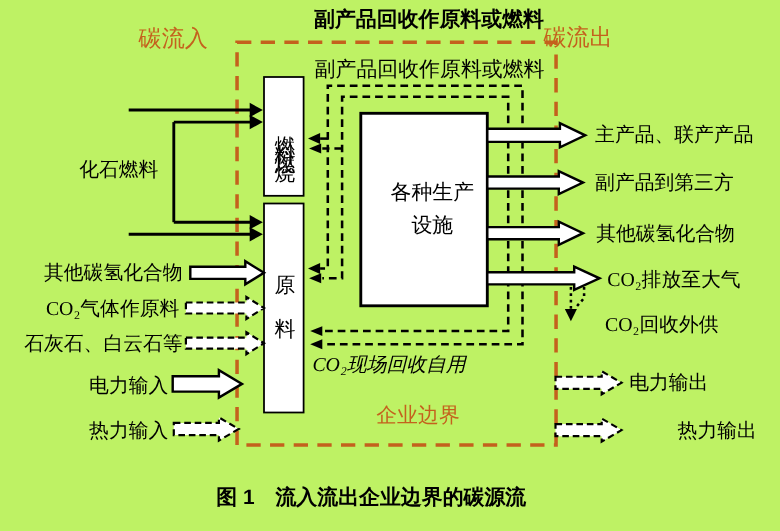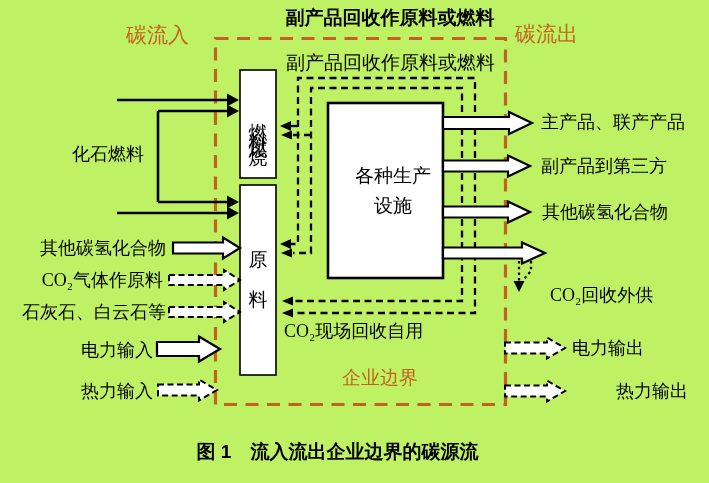--- a/index.html
+++ b/index.html
@@ -14,21 +14,21 @@
   .orange{color:#C4611D;}
   .flow-side{position:absolute;font-size:21px;white-space:nowrap;}
   .boxtext-v{position:absolute;display:grid;place-items:center;
              writing-mode:vertical-rl;font-size:19px;}
   .boxtext-c{position:absolute;display:grid;place-items:center;text-align:center;
              white-space:pre-line;font-size:19px;line-height:1.55;}
   .caption{position:absolute;left:0;top:439px;width:675px;text-align:center;
            font-family:"Liberation Sans","DejaVu Sans",sans-serif;font-weight:700;font-size:19px;}
   .boundary-label{position:absolute;left:300px;top:365px;width:160px;text-align:center;
                   font-size:19px;}
-  .selfuse-label{position:absolute;left:284px;top:319px;font-size:18px;white-space:nowrap;}
+  .selfuse-label{position:absolute;left:284px;top:319px;font-size:18px;white-space:nowrap;font-style:italic;}
 </style>
 </head>
 <body>
 
 <div id="page">
 
   <svg id="diagram-svg" viewBox="0 0 709 483">
 
     <rect x="215.5" y="38.5" width="290" height="366" fill="none" stroke="#C4611D" stroke-width="3.2" stroke-dasharray="13 8.5"></rect>
 
@@ -86,38 +86,39 @@
       <path d="M169,275 L224,275 L224,270 L240,280 L224,290 L224,285 L169,285 Z"></path>
       <path d="M169,307 L224,307 L224,302 L240,312 L224,322 L224,317 L169,317 Z"></path>
       <path d="M158,384.5 L199,384.5 L199,379.5 L217,390 L199,400.5 L199,395.5 L158,395.5 Z"></path>
       <path d="M505,342.5 L547,342.5 L547,337.5 L565,348 L547,358.5 L547,353.5 L505,353.5 Z"></path>
       <path d="M505,385.5 L547,385.5 L547,380.5 L565,391 L547,401.5 L547,396.5 L505,396.5 Z"></path>
     </g>
   </svg>
 
   <div class="title-top">副产品回收作原料或燃料</div>
   <div class="flow-side orange" style="left:126px;top:21px;">碳流入</div>
-  <div class="flow-side orange" style="left:515px;top:20px;">碳流出</div>
+  <div class="flow-side orange" style="left:494px;top:20px;">碳流出</div>
   <div class="loop-label">副产品回收作原料或燃料</div>
 
   <div class="boxtext-v" style="left:240px;top:73px;width:36px;height:102px;letter-spacing:8px;">燃料燃烧</div>
   <div class="boxtext-v" style="left:240px;top:185px;width:36px;height:178px;letter-spacing:38px;">原料</div>
   <div class="boxtext-c" style="left:328px;top:103px;width:130px;height:175px;">各种生产
 设施</div>
 
   <div class="lbl lbl-r" style="right:565px;top:144px;">化石燃料</div>
   <div class="lbl lbl-r" style="right:543px;top:238px;">其他碳氢化合物</div>
   <div class="lbl lbl-r" style="right:546px;top:270px;">CO₂气体作原料</div>
   <div class="lbl lbl-r" style="right:543px;top:302px;">石灰石、白云石等</div>
   <div class="lbl lbl-r" style="right:556px;top:340px;">电力输入</div>
   <div class="lbl lbl-r" style="right:556px;top:381px;">热力输入</div>
 
   <div class="lbl" style="left:541px;top:112px;">主产品、联产产品</div>
   <div class="lbl" style="left:541px;top:156px;">副产品到第三方</div>
   <div class="lbl" style="left:542px;top:202px;">其他碳氢化合物</div>
+  <div class="lbl" style="left:552px;top:244px;">CO₂排放至大气</div>
   <div class="lbl" style="left:550px;top:285px;">CO₂回收外供</div>
   <div class="lbl" style="left:572px;top:338px;">电力输出</div>
   <div class="lbl" style="left:572px;top:381px;margin-left:44px;">热力输出</div>
 
   <div class="selfuse-label">CO₂现场回收自用</div>
   <div class="boundary-label orange">企业边界</div>
 
   <div class="caption">图 1　流入流出企业边界的碳源流</div>
 </div>
 

